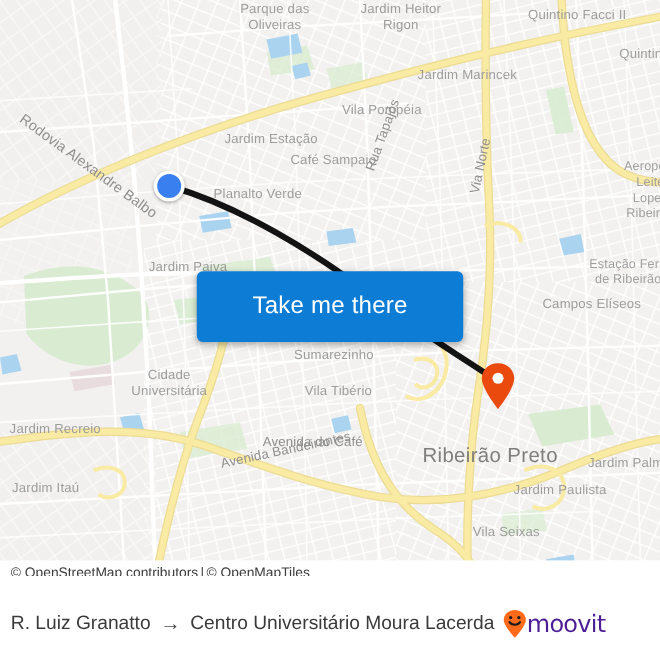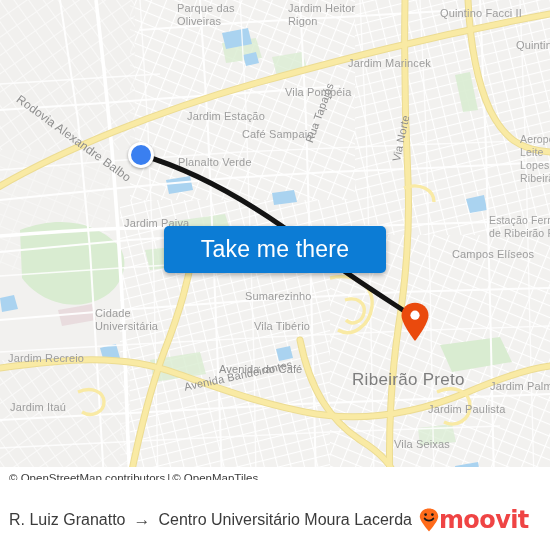--- a/index.html
+++ b/index.html
@@ -21,36 +21,36 @@
     color:#9b9b9b;
     font-size:11px;
     white-space:nowrap;
     letter-spacing:.15px;
     pointer-events:none;
   }
   .lbl.place{color:#9d9d9d;}
   .lbl.city{color:#7e7e7e;font-size:17px;letter-spacing:.3px;}
   .lbl.poi{color:#a0a0a0;font-size:10.5px;}
   .lbl.road{color:#8e8e8e;font-size:11px;}
-  .lbl.two{line-height:13px;white-space:normal;}
+  .lbl.two{line-height:13px;white-space:normal;text-align:center;}
 
   
   #origin-marker{
     position:absolute;left:128px;top:142px;width:26px;height:26px;
     border-radius:50%;background:#3a7ff0;border:3px solid #ffffff;
     box-sizing:border-box;
     box-shadow:0 1px 3px rgba(0,0,0,.35);
   }
   #dest-marker{position:absolute;left:400px;top:302px;width:30px;height:40px;}
 
   
   #cta{
-    position:absolute;left:164px;top:226px;width:222px;height:47px;
+    position:absolute;left:164px;top:226px;width:222px;height:59px;
     background:#0c7cd5;border-radius:5px;border:0;
-    color:#ffffff;font-size:23px;letter-spacing:.2px;
+    color:#ffffff;font-size:20px;letter-spacing:.2px;
     font-family:"Liberation Sans","DejaVu Sans",sans-serif;
     cursor:pointer;
     box-shadow:0 2px 5px rgba(0,0,0,.30);
     display:flex;align-items:center;justify-content:center;
     padding:4px;
   }
 
   
   #attrib-bar{
     position:absolute;left:0;top:467px;width:550px;height:22px;
@@ -70,21 +70,21 @@
     padding:0 9px;box-sizing:border-box;
   }
   #footer .route{
     display:flex;align-items:center;font-size:16px;color:#3b3b3b;white-space:nowrap;
   }
   #footer .arrow{
     margin:0 8px;font-size:17px;color:#4a4a4a;line-height:1;
   }
   #logo{display:flex;align-items:center;margin-left:7px;}
   #logo .wordmark{
-    font-size:24px;font-weight:bold;color:#ef4444;letter-spacing:-0.6px;
+    font-size:20px;font-weight:normal;color:#4c1d95;letter-spacing:-0.6px;
     font-family:"DejaVu Sans","Liberation Sans",sans-serif;
     line-height:1;
   }
 </style>
 </head>
 <body>
 
 <div id="app">
 
   <div id="map">

